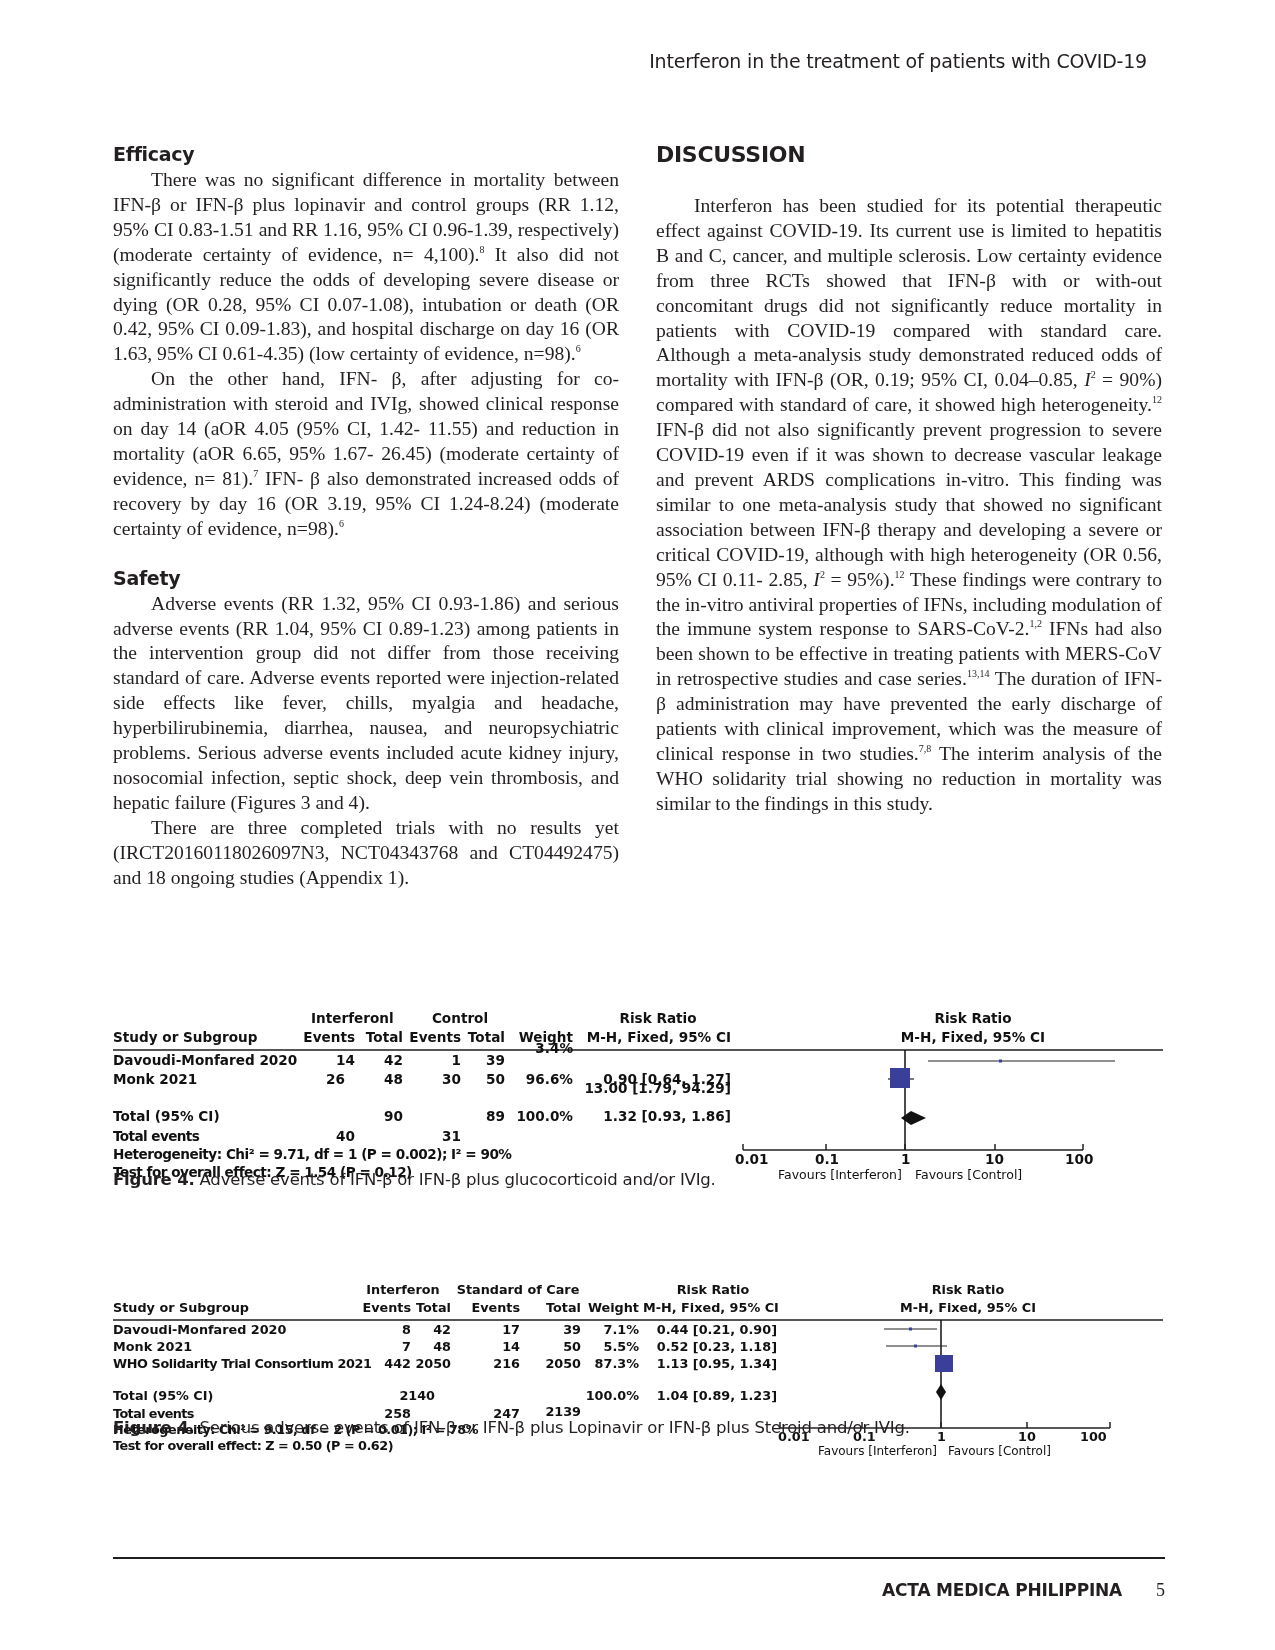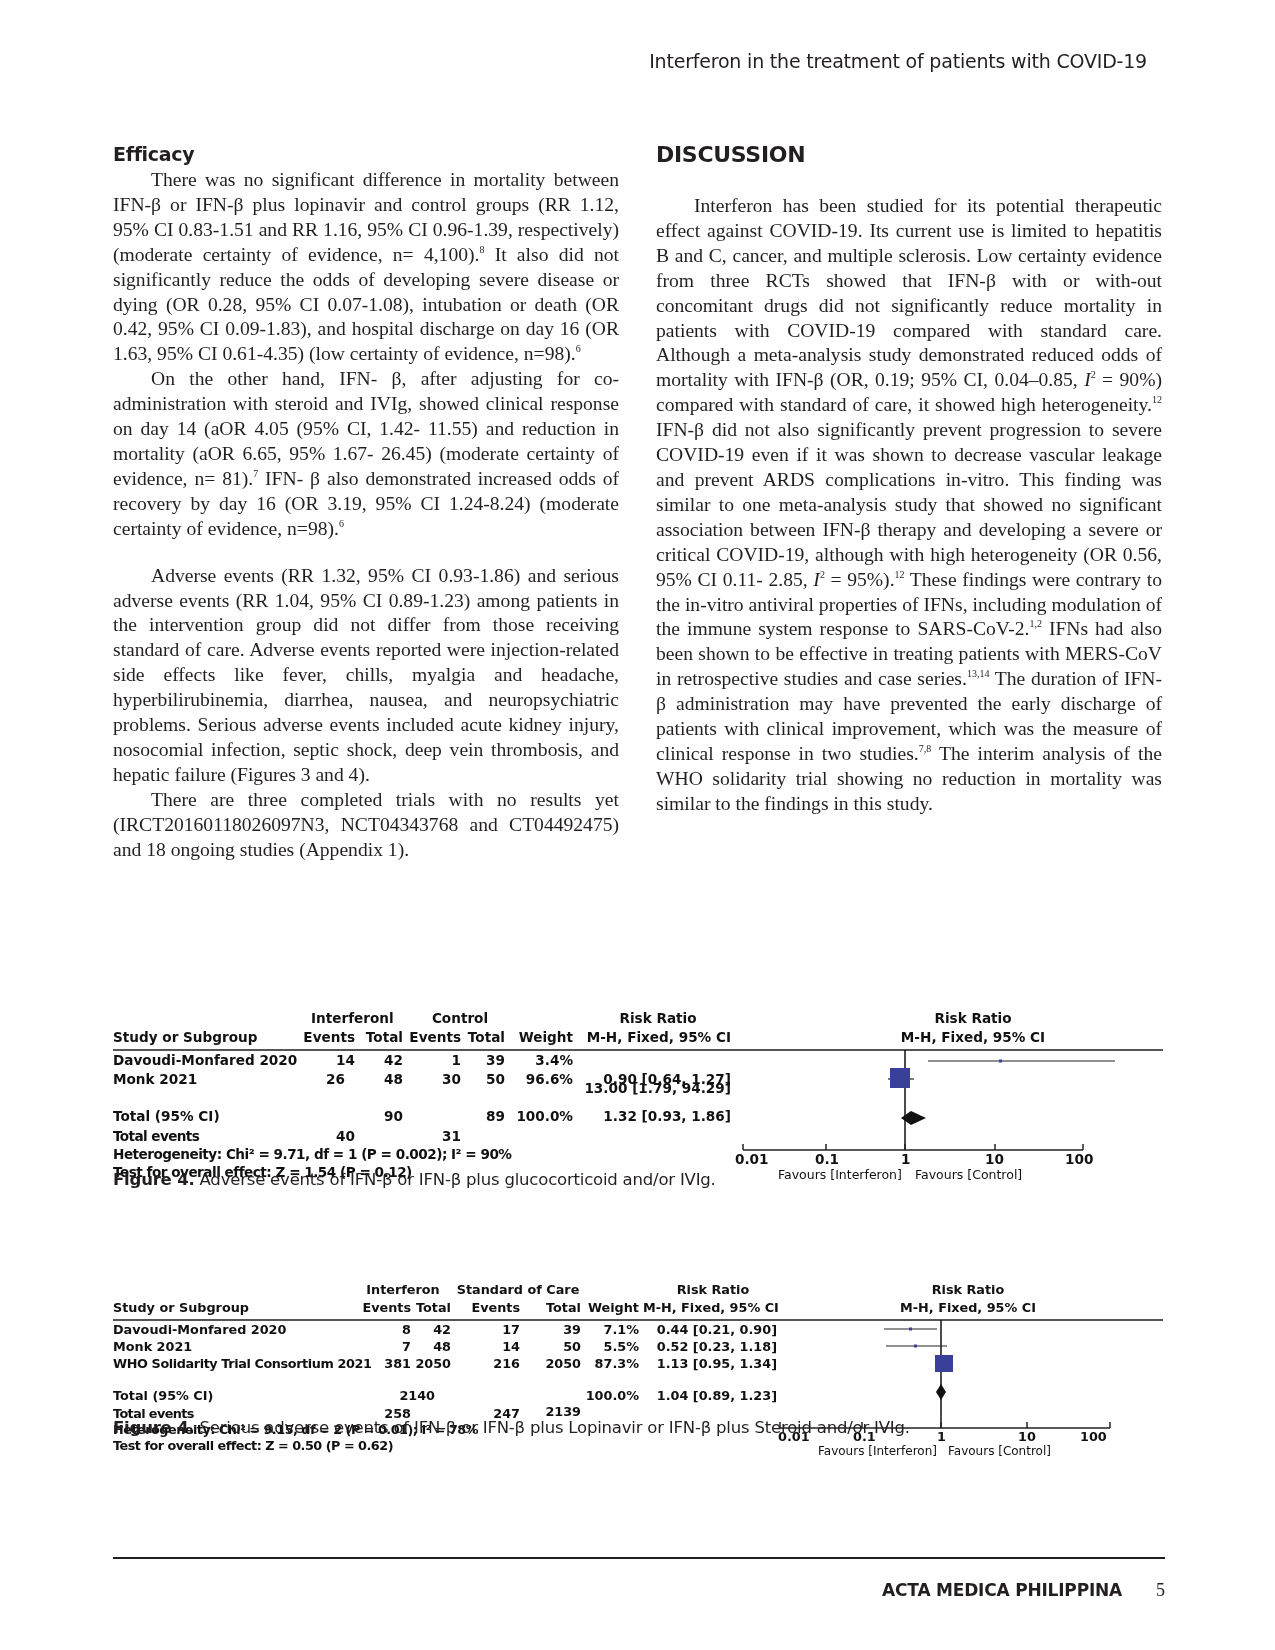--- a/index.html
+++ b/index.html
@@ -36,20 +36,21 @@
 </head>
 <body>
 
 <div class="running-head">Interferon in the treatment of patients with COVID-19</div>
 
 <div class="col left">
   <h3 class="sec-h">Efficacy</h3>
   <p><span>There was no significant difference in mortality between IFN-β or IFN-β plus lopinavir and control groups (RR 1.12, 95% CI 0.83-1.51 and RR 1.16, 95% CI 0.96-1.39, respectively) (moderate certainty of evidence, n= 4,100).</span><sup>8</sup><span> It also did not significantly reduce the odds of developing severe disease or dying (OR 0.28, 95% CI 0.07-1.08), intubation or death (OR 0.42, 95% CI 0.09-1.83), and hospital discharge on day 16 (OR 1.63, 95% CI 0.61-4.35) (low certainty of evidence, n=98).</span><sup>6</sup></p>
   <p><span>On the other hand, IFN- β, after adjusting for co-administration with steroid and IVIg, showed clinical response on day 14 (aOR 4.05 (95% CI, 1.42- 11.55) and reduction in mortality (aOR 6.65, 95% 1.67- 26.45) (moderate certainty of evidence, n= 81).</span><sup>7</sup><span> IFN- β also demonstrated increased odds of recovery by day 16 (OR 3.19, 95% CI 1.24-8.24) (moderate certainty of evidence, n=98).</span><sup>6</sup></p>
   <div class="sec-gap"></div>
+  <h3 class="sec-h">Safety</h3>
   <p>Adverse events (RR 1.32, 95% CI 0.93-1.86) and serious adverse events (RR 1.04, 95% CI 0.89-1.23) among patients in the intervention group did not differ from those receiving standard of care. Adverse events reported were injection-related side effects like fever, chills, myalgia and headache, hyperbilirubinemia, diarrhea, nausea, and neuropsychiatric problems. Serious adverse events included acute kidney injury, nosocomial infection, septic shock, deep vein thrombosis, and hepatic failure (Figures 3 and 4).</p>
   <p>There are three completed trials with no results yet (IRCT20160118026097N3, NCT04343768 and CT04492475) and 18 ongoing studies (Appendix 1).</p>
 </div>
 
 <div class="col right">
   <h2 class="sec-h big">DISCUSSION</h2>
   <p><span>Interferon has been studied for its potential therapeutic effect against COVID-19. Its current use is limited to hepatitis B and C, cancer, and multiple sclerosis. Low certainty evidence from three RCTs showed that IFN-β with or with-out concomitant drugs did not significantly reduce mortality in patients with COVID-19 compared with standard care. Although a meta-analysis study demonstrated reduced odds of mortality with IFN-β (OR, 0.19; 95% CI, 0.04–0.85, </span><span class="i2">I</span><sup>2</sup><span> = 90%) compared with standard of care, it showed high heterogeneity.</span><sup>12</sup><span> IFN-β did not also significantly prevent progression to severe COVID-19 even if it was shown to decrease vascular leakage and prevent ARDS complications in-vitro. This finding was similar to one meta-analysis study that showed no significant association between IFN-β therapy and developing a severe or critical COVID-19, although with high heterogeneity (OR 0.56, 95% CI 0.11- 2.85, </span><span class="i2">I</span><sup>2</sup><span> = 95%).</span><sup>12</sup><span> These findings were contrary to the in-vitro antiviral properties of IFNs, including modulation of the immune system response to SARS-CoV-2.</span><sup>1,2</sup><span> IFNs had also been shown to be effective in treating patients with MERS-CoV in retrospective studies and case series.</span><sup>13,14</sup><span> The duration of IFN-β administration may have prevented the early discharge of patients with clinical improvement, which was the measure of clinical response in two studies.</span><sup>7,8</sup><span> The interim analysis of the WHO solidarity trial showing no reduction in mortality was similar to the findings in this study.</span></p>
 </div>
 
 <div class="figure fig3">
@@ -65,21 +66,21 @@
     <div class="cell r" style="left:398px;top:19px;width:62px;">Weight</div>
     <div class="cell r" style="left:466px;top:19px;width:152px;">M-H, Fixed, 95% CI</div>
 
     <div class="rule" style="left:0;top:39px;width:1050px;"></div>
 
     <div class="cell" style="left:0;top:42px;">Davoudi-Monfared 2020</div>
     <div class="cell r" style="left:190px;top:42px;width:52px;">14</div>
     <div class="cell r" style="left:250px;top:42px;width:40px;">42</div>
     <div class="cell r" style="left:296px;top:42px;width:52px;">1</div>
     <div class="cell r" style="left:352px;top:42px;width:40px;">39</div>
-    <div class="cell r" style="left:398px;top:42px;width:62px;">3.4%</div>
+    <div class="cell r" style="left:398px;top:30px;width:62px;">3.4%</div>
     <div class="cell r" style="left:466px;top:42px;width:152px;margin-top:28px;">13.00 [1.79, 94.29]</div>
 
     <div class="cell" style="left:0;top:61px;">Monk 2021</div>
     <div class="cell r" style="left:180px;top:61px;width:52px;">26</div>
     <div class="cell r" style="left:250px;top:61px;width:40px;">48</div>
     <div class="cell r" style="left:296px;top:61px;width:52px;">30</div>
     <div class="cell r" style="left:352px;top:61px;width:40px;">50</div>
     <div class="cell r" style="left:398px;top:61px;width:62px;">96.6%</div>
     <div class="cell r" style="left:466px;top:61px;width:152px;">0.90 [0.64, 1.27]</div>
 
@@ -156,21 +157,21 @@
 
     <div class="cell" style="left:0;top:57px;">Monk 2021</div>
     <div class="cell r" style="left:248px;top:57px;width:50px;">7</div>
     <div class="cell r" style="left:300px;top:57px;width:38px;">48</div>
     <div class="cell r" style="left:355px;top:57px;width:52px;">14</div>
     <div class="cell r" style="left:418px;top:57px;width:50px;">50</div>
     <div class="cell r" style="left:470px;top:57px;width:56px;">5.5%</div>
     <div class="cell r" style="left:530px;top:57px;width:134px;">0.52 [0.23, 1.18]</div>
 
     <div class="cell" style="left:0;top:74px;letter-spacing:-0.4px;">WHO Solidarity Trial Consortium 2021</div>
-    <div class="cell r" style="left:248px;top:74px;width:50px;">381</div>
+    <div class="cell r" style="left:248px;top:74px;width:50px;">442</div>
     <div class="cell r" style="left:300px;top:74px;width:38px;">2050</div>
     <div class="cell r" style="left:355px;top:74px;width:52px;">216</div>
     <div class="cell r" style="left:418px;top:74px;width:50px;">2050</div>
     <div class="cell r" style="left:470px;top:74px;width:56px;">87.3%</div>
     <div class="cell r" style="left:530px;top:74px;width:134px;">1.13 [0.95, 1.34]</div>
 
     <div class="cell" style="left:0;top:106px;">Total (95% CI)</div>
     <div class="cell r" style="left:284px;top:106px;width:38px;">2140</div>
     <div class="cell r" style="left:418px;top:122px;width:50px;">2139</div>
     <div class="cell r" style="left:470px;top:106px;width:56px;">100.0%</div>

